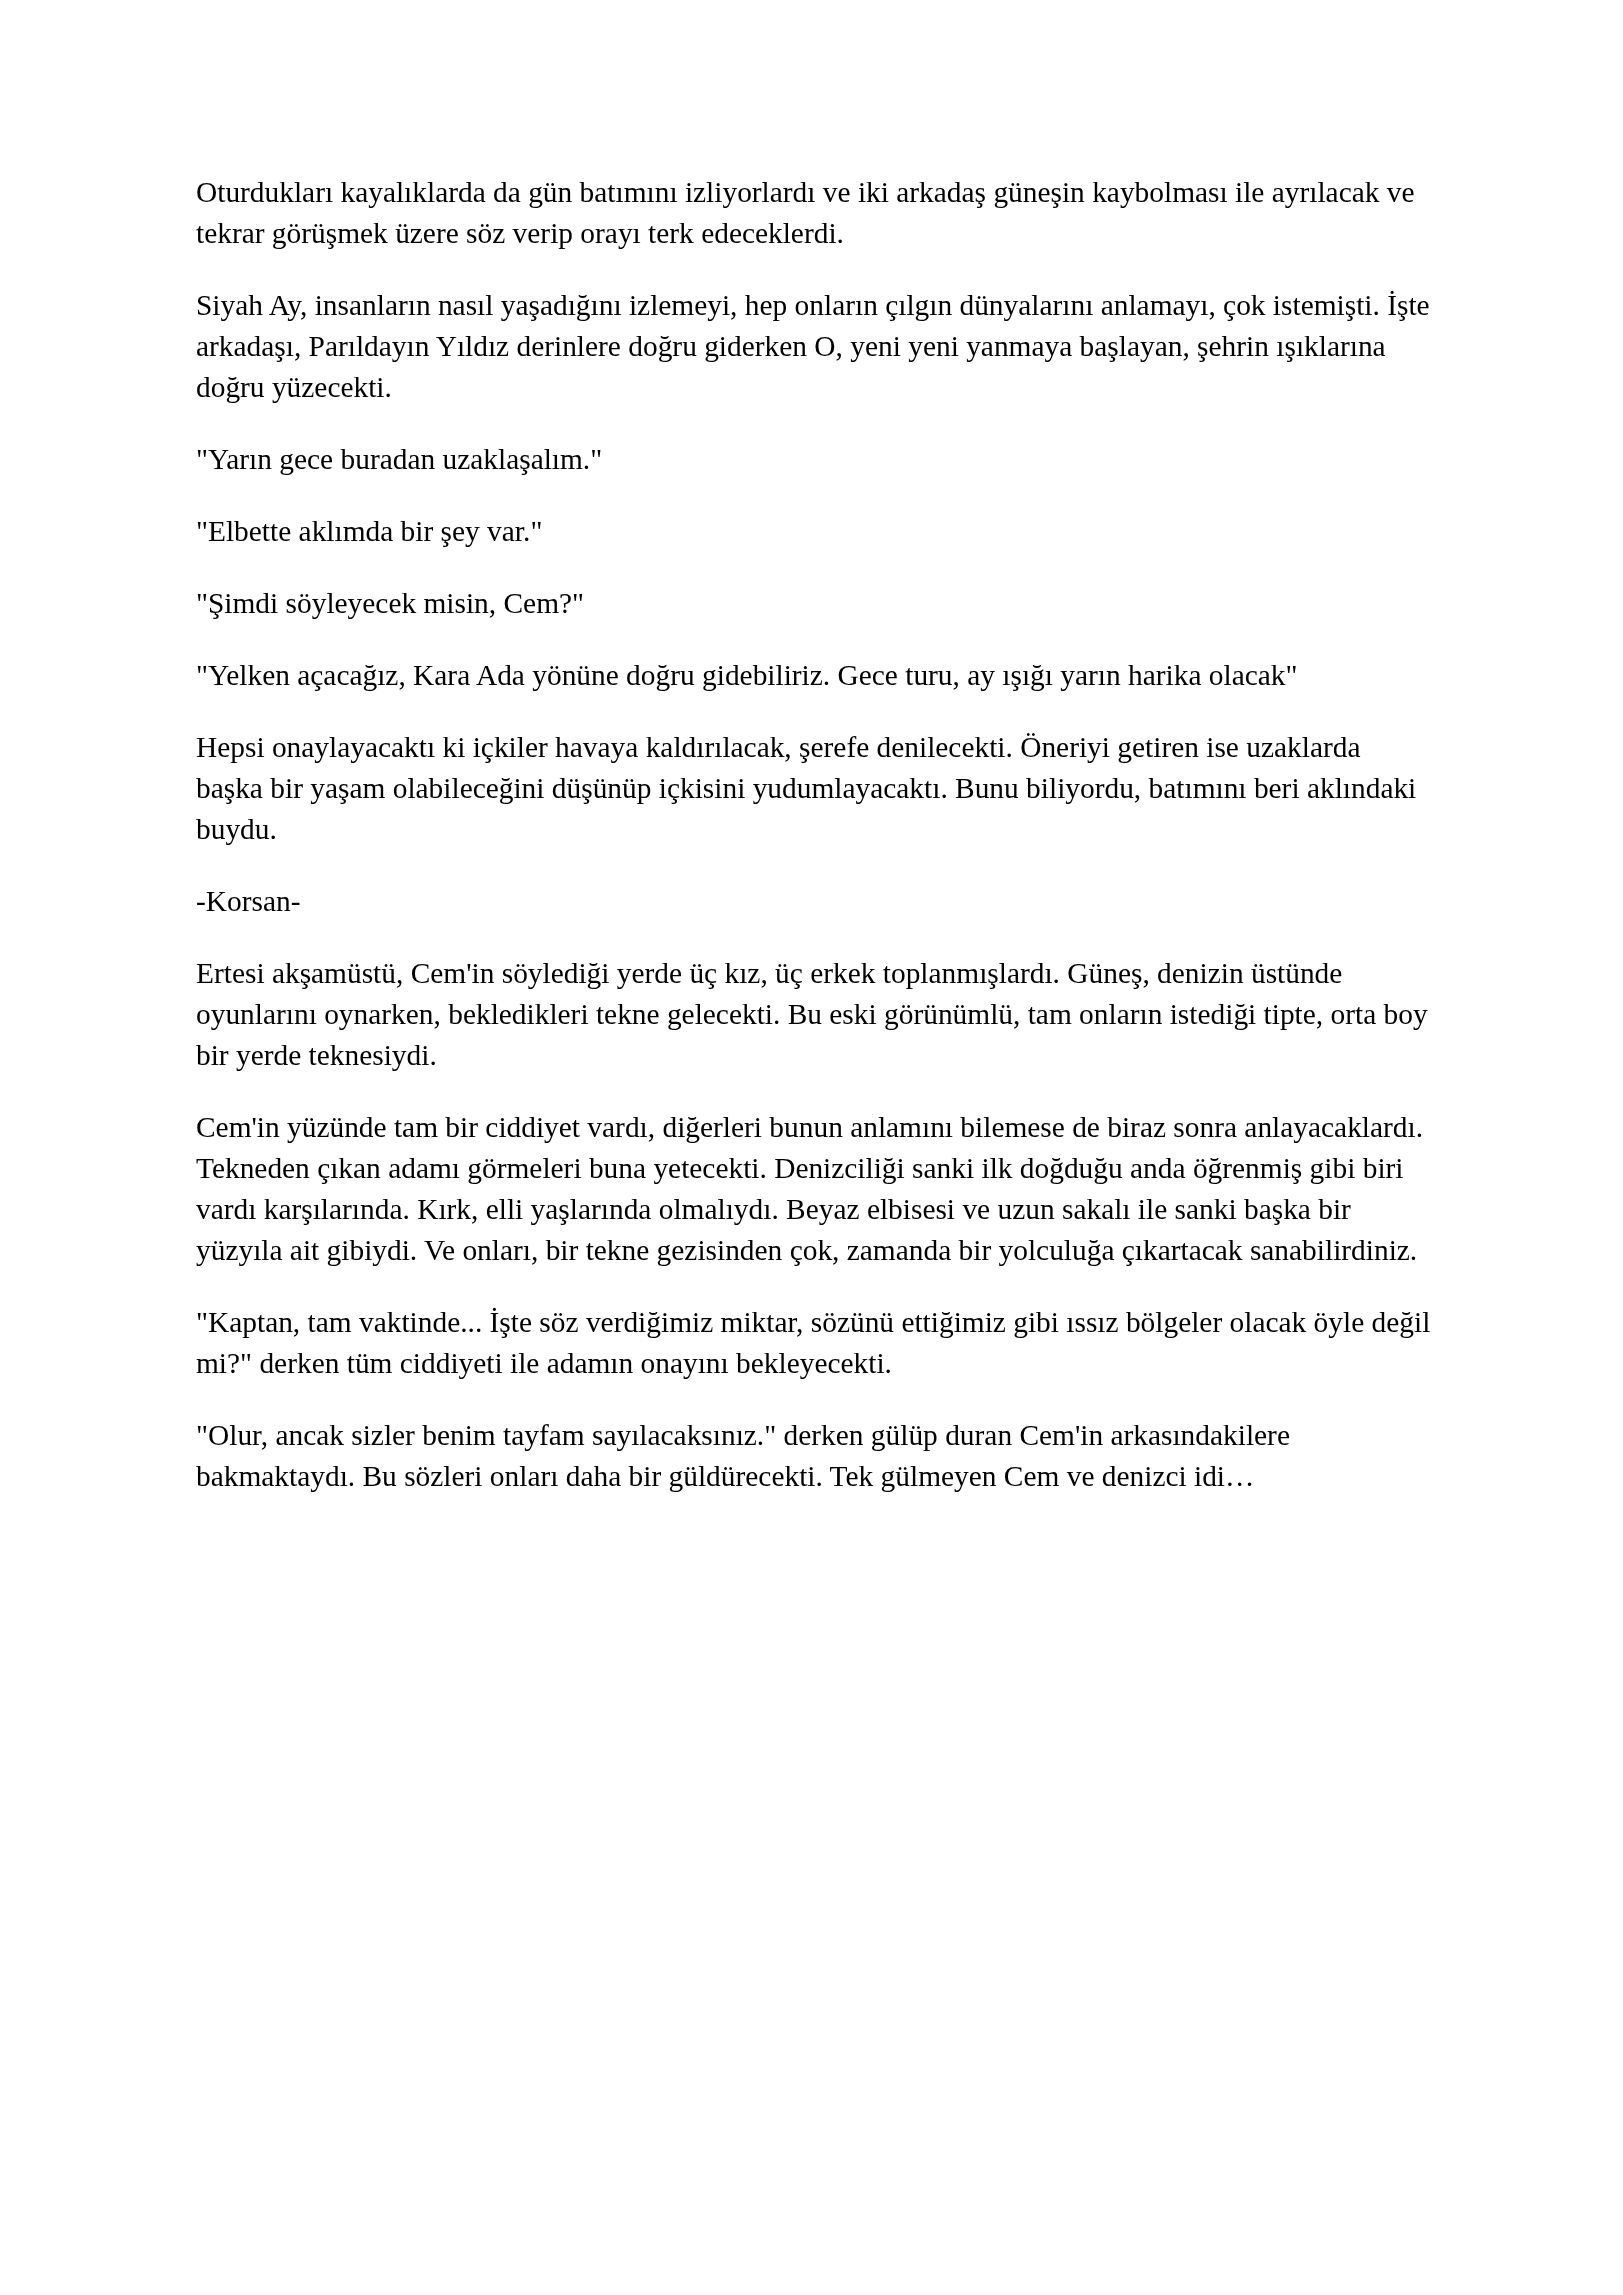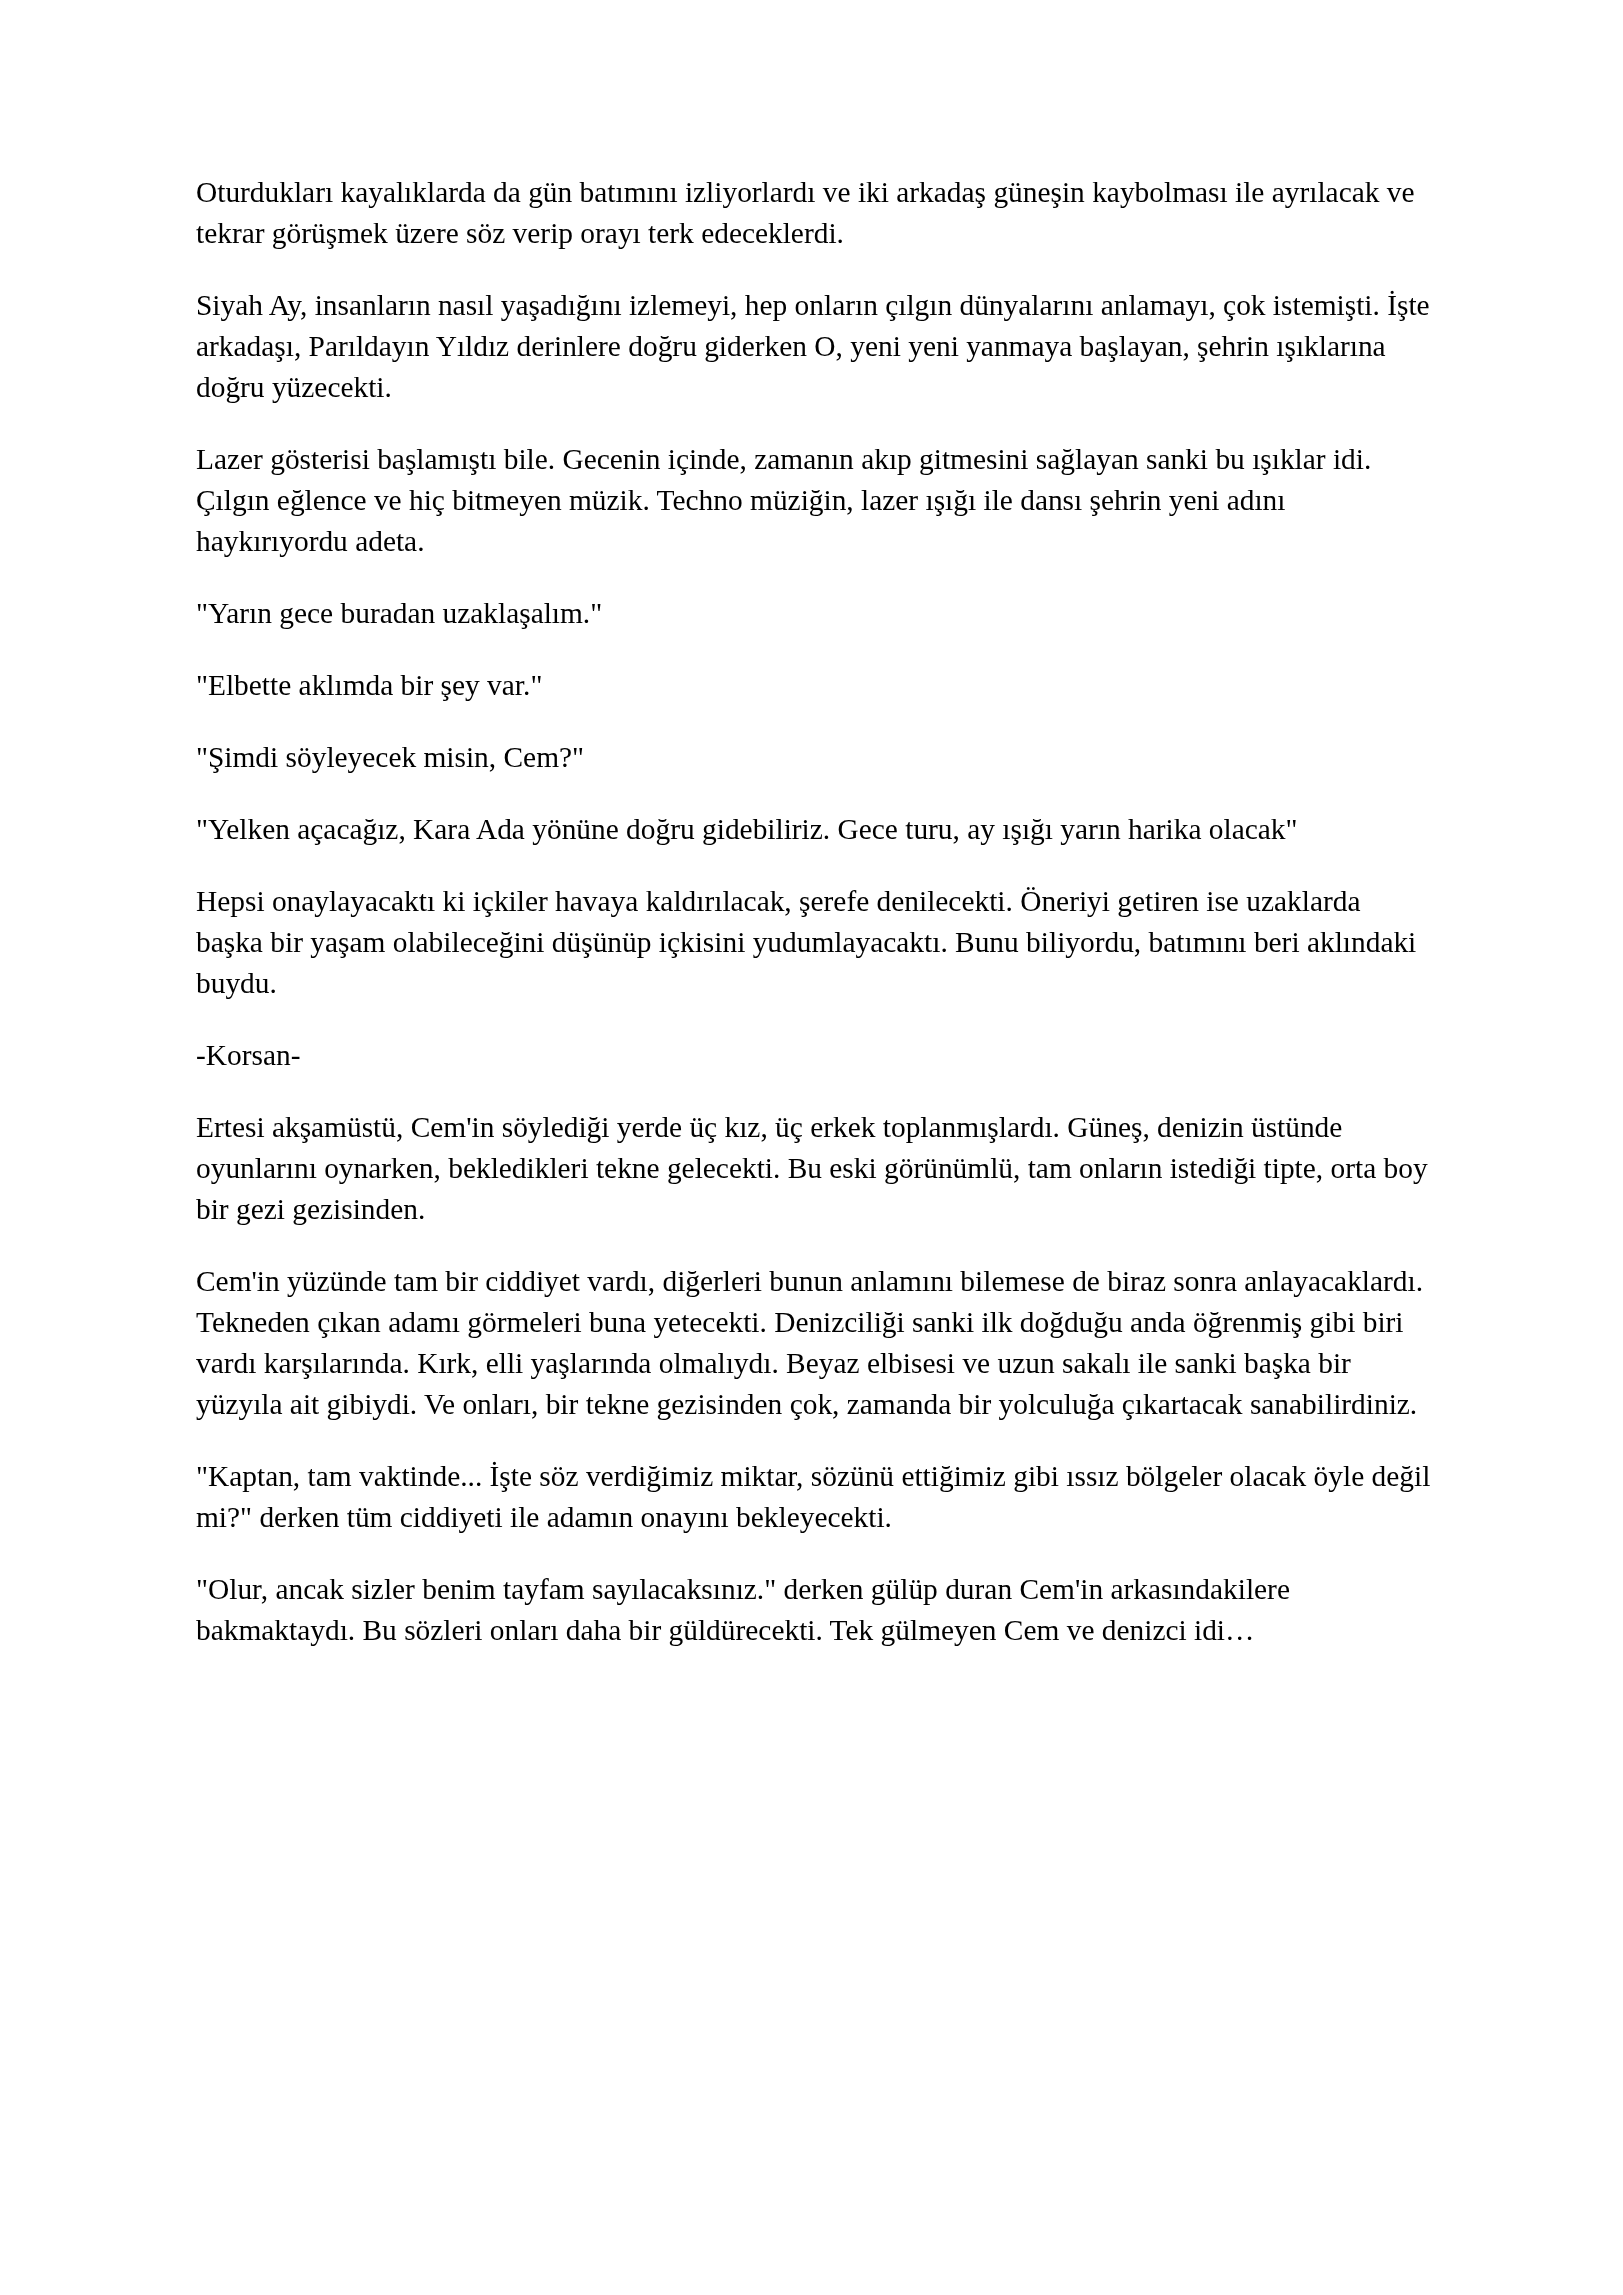--- a/index.html
+++ b/index.html
@@ -32,25 +32,24 @@
   .page p:last-child {
     margin-bottom: 0;
   }
 </style>
 </head>
 <body>
 
 <div class="page">
   <p>Oturdukları kayalıklarda da gün batımını izliyorlardı ve iki arkadaş güneşin kaybolması ile ayrılacak ve tekrar görüşmek üzere söz verip orayı terk edeceklerdi.</p>
   <p>Siyah Ay, insanların nasıl yaşadığını izlemeyi, hep onların çılgın dünyalarını anlamayı, çok istemişti. İşte arkadaşı, Parıldayın Yıldız derinlere doğru giderken O, yeni yeni yanmaya başlayan, şehrin ışıklarına doğru yüzecekti.</p>
-  <p>Lazer gösterisi başlamıştı bile. Gecenin içinde, zamanın akıp gitmesini sağlayan sanki bu ışıklar idi. Çılgın eğlence ve hiç bitmeyen müzik. Techno müziğin, lazer ışığı ile dansı şehrin yeni adını haykırıyordu adeta.</p>
   <p>"Yarın gece buradan uzaklaşalım."</p>
   <p>"Elbette aklımda bir şey var."</p>
   <p>"Şimdi söyleyecek misin, Cem?"</p>
   <p>"Yelken açacağız, Kara Ada yönüne doğru gidebiliriz. Gece turu, ay ışığı yarın harika olacak"</p>
   <p>Hepsi onaylayacaktı ki içkiler havaya kaldırılacak, şerefe denilecekti. Öneriyi getiren ise uzaklarda başka bir yaşam olabileceğini düşünüp içkisini yudumlayacaktı. Bunu biliyordu, batımını beri aklındaki buydu.</p>
   <p>-Korsan-</p>
-  <p>Ertesi akşamüstü, Cem'in söylediği yerde üç kız, üç erkek toplanmışlardı. Güneş, denizin üstünde oyunlarını oynarken, bekledikleri tekne gelecekti. Bu eski görünümlü, tam onların istediği tipte, orta boy bir gezi gezisinden.</p>
+  <p>Ertesi akşamüstü, Cem'in söylediği yerde üç kız, üç erkek toplanmışlardı. Güneş, denizin üstünde oyunlarını oynarken, bekledikleri tekne gelecekti. Bu eski görünümlü, tam onların istediği tipte, orta boy bir yerde teknesiydi.</p>
   <p>Cem'in yüzünde tam bir ciddiyet vardı, diğerleri bunun anlamını bilemese de biraz sonra anlayacaklardı. Tekneden çıkan adamı görmeleri buna yetecekti. Denizciliği sanki ilk doğduğu anda öğrenmiş gibi biri vardı karşılarında. Kırk, elli yaşlarında olmalıydı. Beyaz elbisesi ve uzun sakalı ile sanki başka bir yüzyıla ait gibiydi. Ve onları, bir tekne gezisinden çok, zamanda bir yolculuğa çıkartacak sanabilirdiniz.</p>
   <p>"Kaptan, tam vaktinde... İşte söz verdiğimiz miktar, sözünü ettiğimiz gibi ıssız bölgeler olacak öyle değil mi?" derken tüm ciddiyeti ile adamın onayını bekleyecekti.</p>
   <p>"Olur, ancak sizler benim tayfam sayılacaksınız." derken gülüp duran Cem'in arkasındakilere bakmaktaydı. Bu sözleri onları daha bir güldürecekti. Tek gülmeyen Cem ve denizci idi…</p>
 </div>
 
 
 </body></html>

